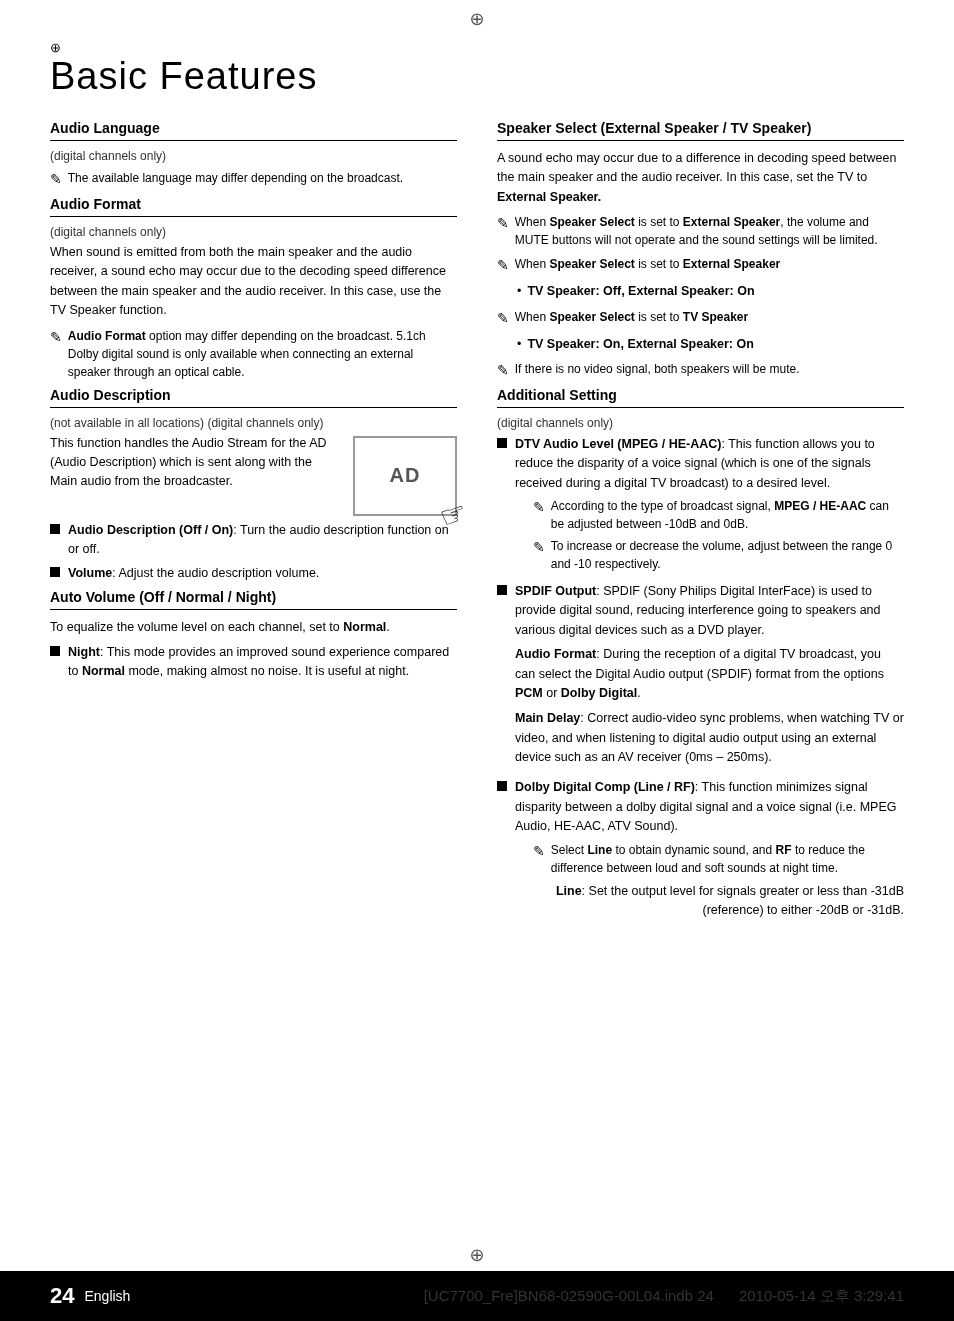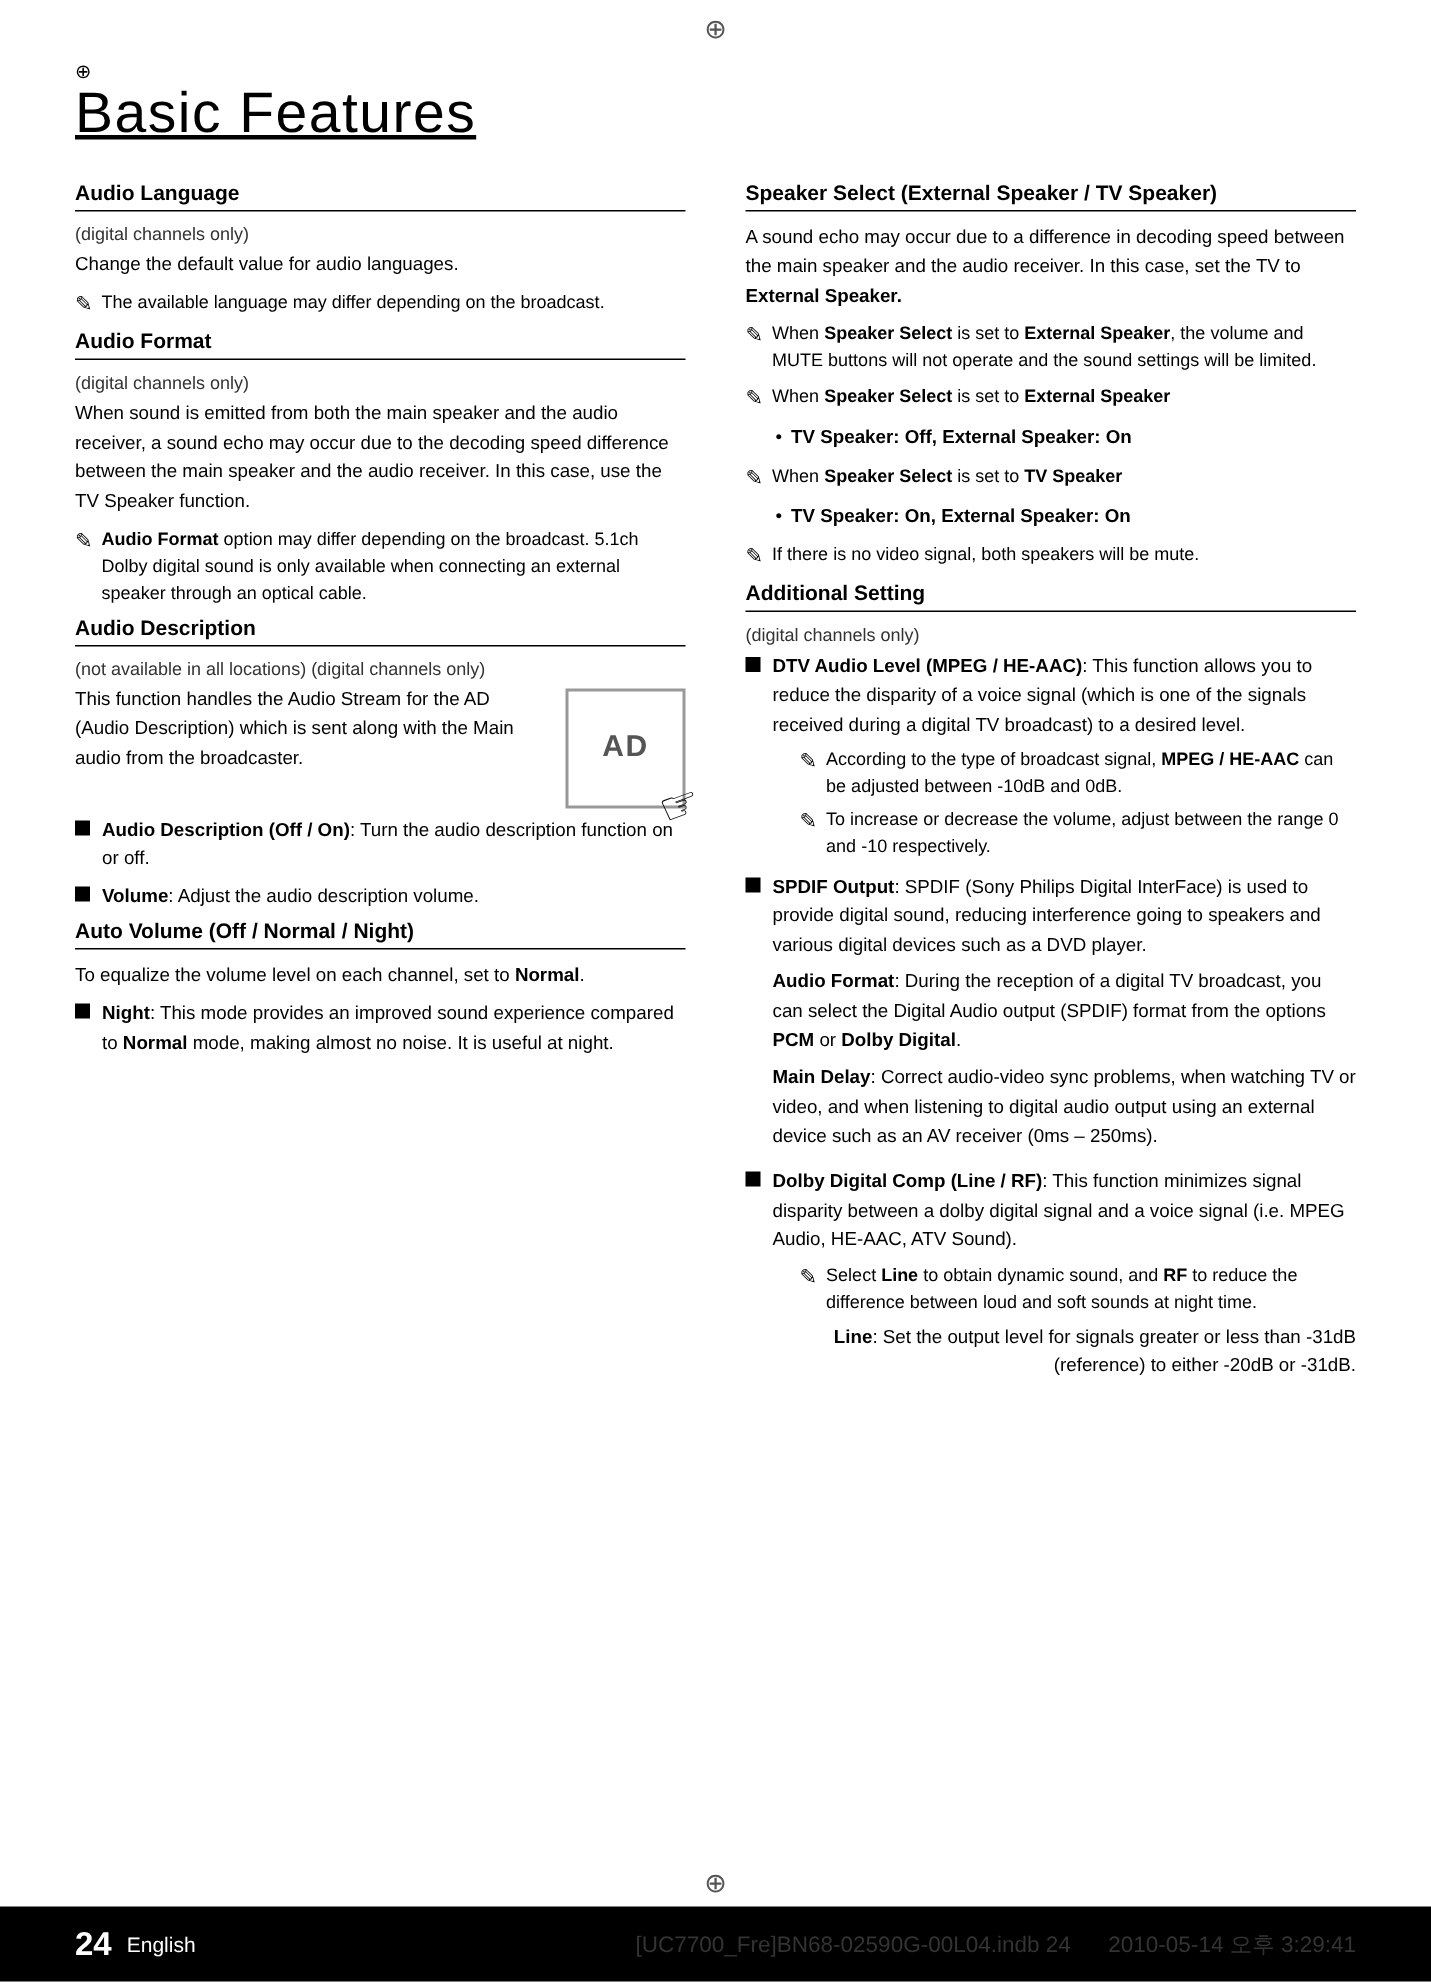--- a/index.html
+++ b/index.html
@@ -17,21 +17,20 @@
       min-height: 1321px;
       padding: 40px 50px 60px 50px;
       position: relative;
     }
     .page-title {
       font-size: 38px;
       font-weight: 300;
       letter-spacing: 1px;
       margin-bottom: 22px;
       color: #000;
-      text-decoration: underline;
     }
     .two-col {
       display: flex;
       gap: 40px;
     }
     .col-left {
       flex: 1;
     }
     .col-right {
       flex: 1;
@@ -92,21 +91,21 @@
     .bold { font-weight: bold; }
     .audio-desc-section {
       display: flex;
       gap: 12px;
       margin-bottom: 4px;
     }
     .audio-desc-text {
       flex: 1;
     }
     .ad-box {
-      width: 80px;
+      width: 104px;
       height: 80px;
       border: 2px solid #999;
       flex-shrink: 0;
       display: flex;
       align-items: center;
       justify-content: center;
       position: relative;
       margin-top: 20px;
     }
     .ad-label {
@@ -200,21 +199,20 @@
   
   <h1 class="page-title">Basic Features</h1>
 
   <div class="two-col">
 
     <div class="col-left">
 
       <div>
         <div class="section-title">Audio Language</div>
         <div class="subtitle">(digital channels only)</div>
-        <div class="body-text">Change the default value for audio languages.</div>
         <div class="note">
           <span class="note-icon">✎</span>
           <span>The available language may differ depending on the broadcast.</span>
         </div>
       </div>
 
       <div>
         <div class="section-title">Audio Format</div>
         <div class="subtitle">(digital channels only)</div>
         <div class="body-text">When sound is emitted from both the main speaker and the audio receiver, a sound echo may occur due to the decoding speed difference between the main speaker and the audio receiver. In this case, use the TV Speaker function.</div>

